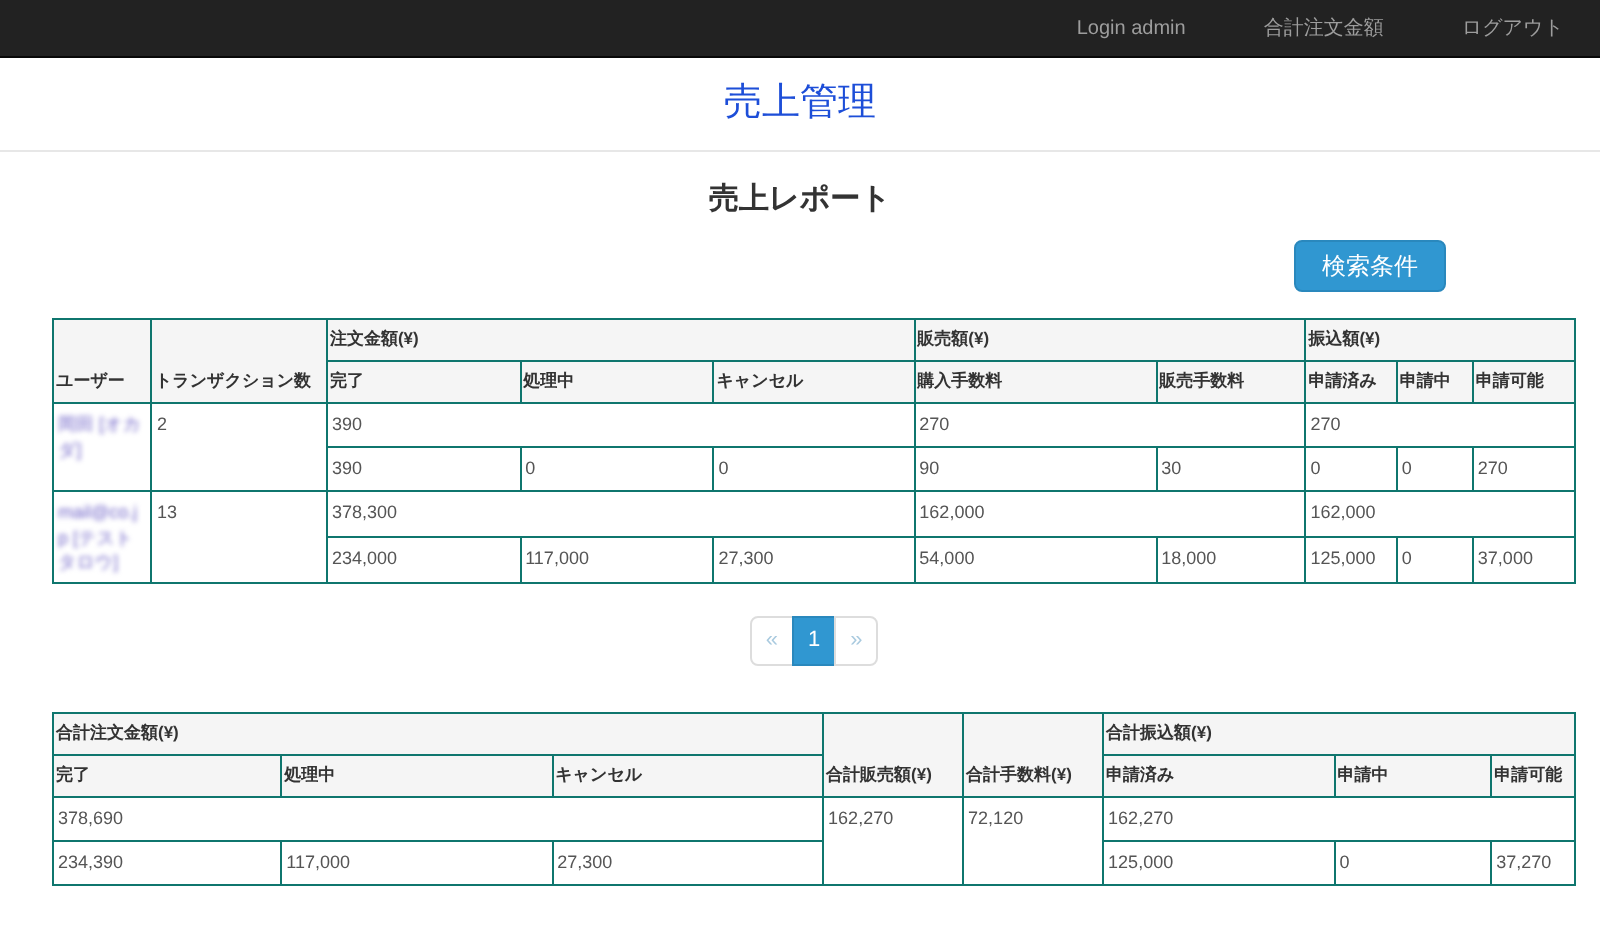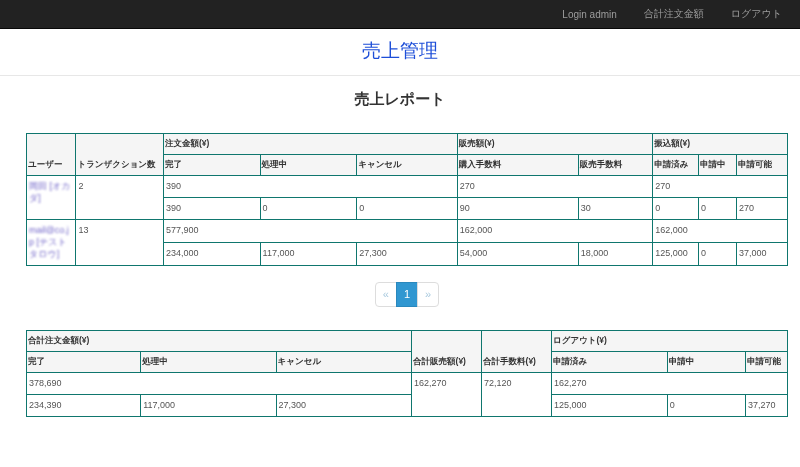--- a/index.html
+++ b/index.html
@@ -3,21 +3,21 @@
 <meta charset="utf-8">
 <style>
   * { box-sizing: border-box; margin: 0; padding: 0; }
   html, body { width: 800px; background: #fff; font-family: "Liberation Sans", "DejaVu Sans", sans-serif; }
   body { height: 467px; overflow: hidden; color: #333; }
 
   
   .navbar {
     height: 29px; background: #222222; border-bottom: 1px solid #080808;
     display: flex; justify-content: flex-end; align-items: center;
-    gap: 27px; padding-right: 18px;
+    gap: 39px; padding-right: 18px;
   }
   .nav-link { color: #9d9d9d; font-size: 10px; text-decoration: none; cursor: pointer; }
 
   
   .page-title {
     text-align: center; font-size: 19px; font-weight: 500; color: #1d4ed8;
     padding: 9px 0 11px; border-bottom: 1px solid #e7e7e7;
   }
   .page-subtitle {
     text-align: center; font-size: 15px; font-weight: 700; color: #333;
@@ -67,20 +67,21 @@
   <a class="nav-link">合計注文金額</a>
   <a class="nav-link">ログアウト</a>
 </nav>
 
 <h1 class="page-title">売上管理</h1>
 <h2 class="page-subtitle">売上レポート</h2>
 
 <div class="container">
 
   <div class="toolbar">
+    <button class="btn">検索条件</button>
   </div>
 
   <table>
     <colgroup>
       <col style="width:6.5%">
         <col style="width:11.5%">
         <col style="width:12.7%">
         <col style="width:12.7%">
       <col style="width:13.2%">
         <col style="width:15.9%">
@@ -122,21 +123,21 @@
         <td>0</td>
         <td>90</td>
         <td>30</td>
         <td>0</td>
         <td>0</td>
         <td>270</td>
       </tr>
       <tr>
         <td rowspan="2" class="user-cell"><a class="blurred-link">mail@co.jp [テストタロウ]</a></td>
         <td rowspan="2">13</td>
-        <td colspan="3">577,900</td>
+        <td colspan="3">378,300</td>
         <td colspan="2">162,000</td>
         <td colspan="3">162,000</td>
       </tr>
       <tr>
         <td>234,000</td>
         <td>117,000</td>
         <td>27,300</td>
         <td>54,000</td>
         <td>18,000</td>
         <td>125,000</td>
@@ -161,21 +162,21 @@
       <col style="width:9.2%">
         <col style="width:15.2%">
         <col style="width:10.3%">
         <col style="width:5.5%">
     </colgroup>
     <thead>
       <tr>
         <th colspan="3">合計注文金額(¥)</th>
         <th rowspan="2">合計販売額(¥)</th>
         <th rowspan="2">合計手数料(¥)</th>
-        <th colspan="3">ログアウト(¥)</th>
+        <th colspan="3">合計振込額(¥)</th>
       </tr>
       <tr>
         <th>完了</th>
         <th>処理中</th>
         <th>キャンセル</th>
         <th>申請済み</th>
         <th>申請中</th>
         <th>申請可能</th>
       </tr>
     </thead>

